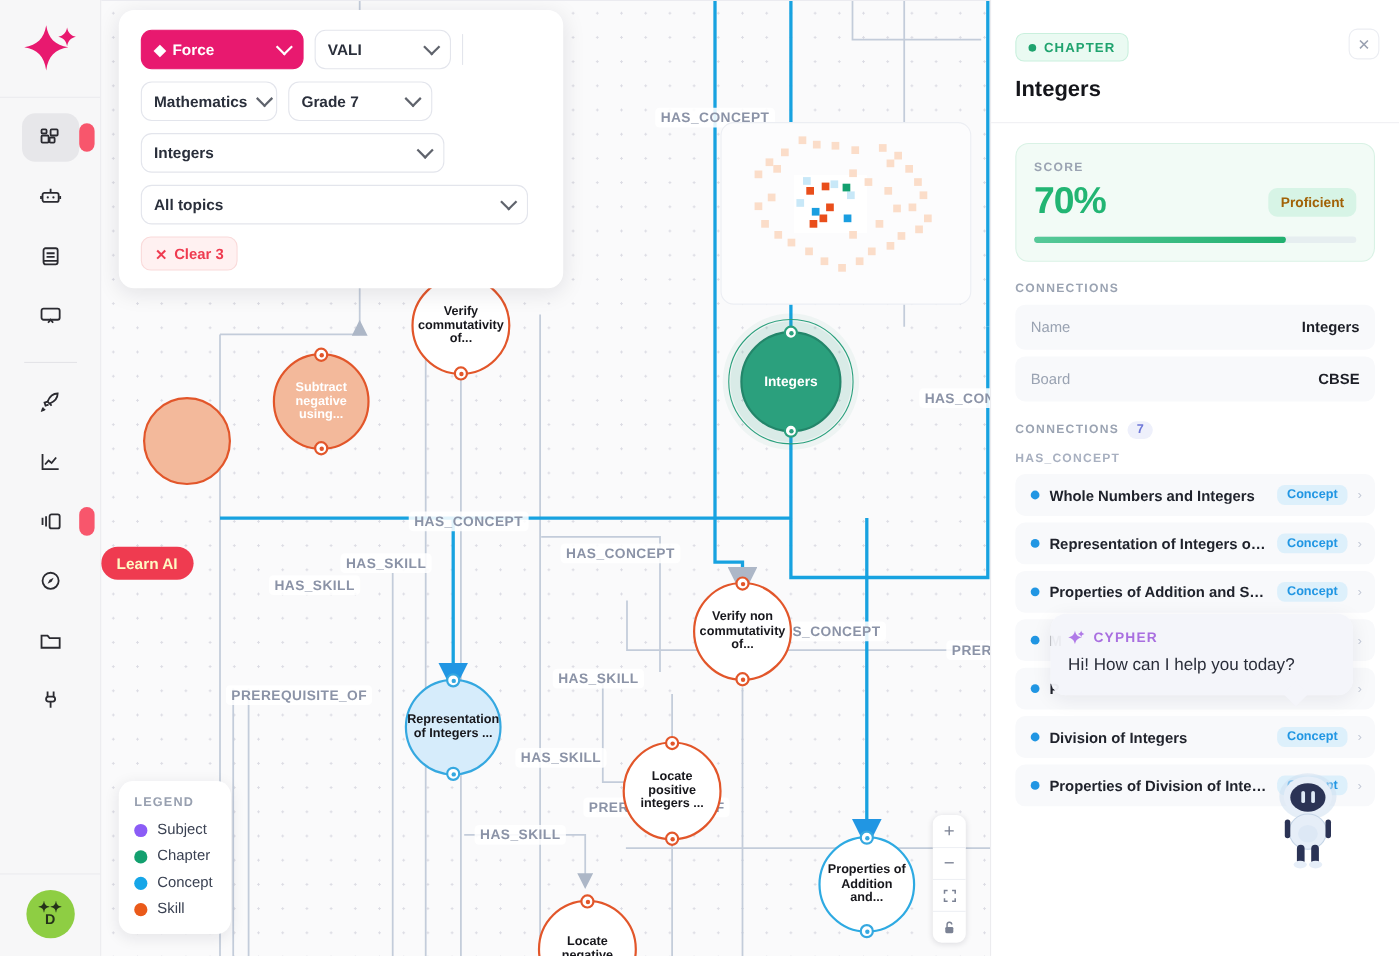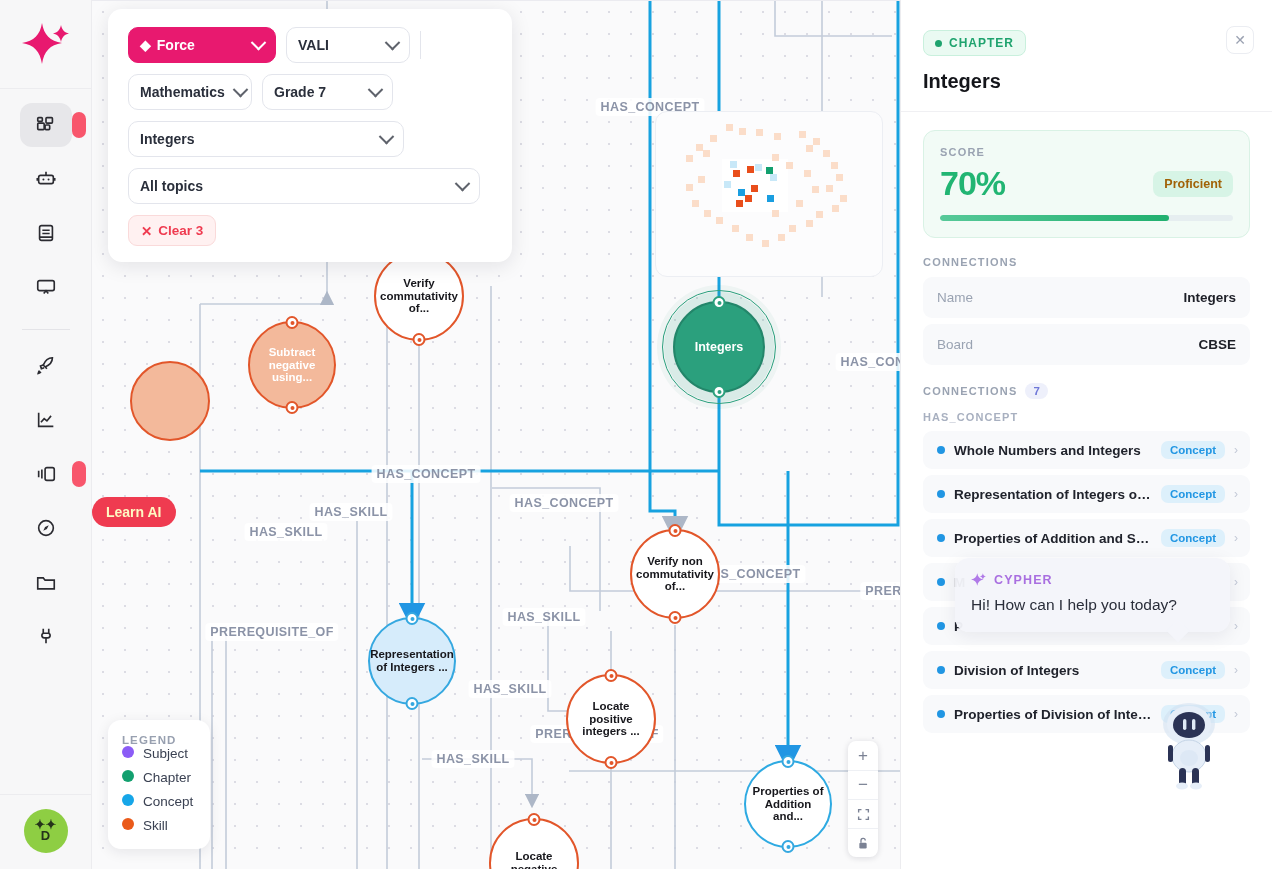--- a/index.html
+++ b/index.html
@@ -119,22 +119,22 @@
     height:31px; display:inline-flex; align-items:center; gap:6px; padding: 0 12px;
     font-size:13.5px; font-weight:700; cursor:pointer;
   }
 
   
   #legend {
     position:absolute; left: 16px; bottom: 20px; width: 102px;
     background:#fff; border-radius:13px; padding: 14px 14px 16px;
     box-shadow: 0 3px 14px rgba(20,20,40,0.09); z-index: 18;
   }
-  #legend .ttl { font-size:11.5px; letter-spacing:1.1px; color:#98a0b0; font-weight:700; }
-  .leg-row { display:flex; align-items:flex-start; gap:9px; margin-bottom: 9px; font-size:13.5px; color:#3a4152; font-weight:500; }
+  #legend .ttl { font-size:11.5px; letter-spacing:1.1px; color:#98a0b0; font-weight:700; margin-bottom:10px; }
+  .leg-row { display:flex; align-items:flex-end; gap:9px; margin-bottom: 9px; font-size:13.5px; color:#3a4152; font-weight:500; }
   .leg-dot { width:12px; height:12px; border-radius:50%; flex:0 0 auto; }
 
   
   #learn-ai {
     position:absolute; left: 0px; top: 511px; transform:translateY(-50%);
     background:#ef3b50; color:#fef9c3; font-size:14px; font-weight:600;
     padding: 7px 14px; border-radius: 18px; z-index:17; cursor:pointer;text-align:right;
   }
 
   

